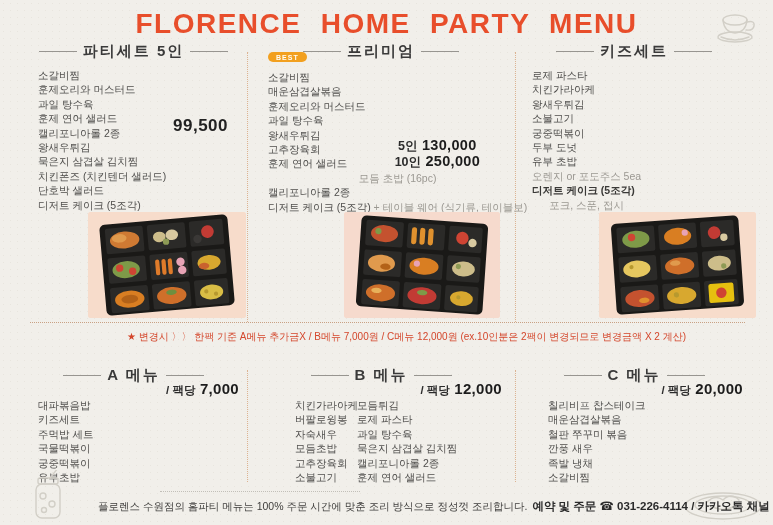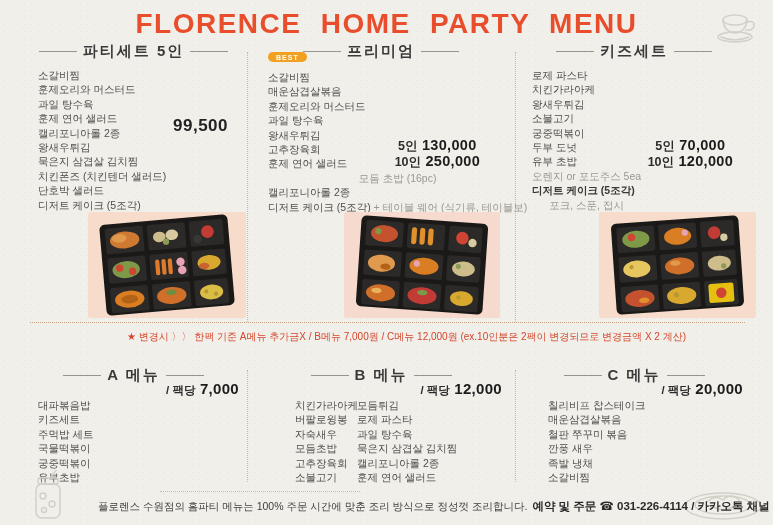--- a/index.html
+++ b/index.html
@@ -165,30 +165,20 @@
         <div class="menu-item">치킨가라아케</div>
         <div class="menu-item">왕새우튀김</div>
         <div class="menu-item">소불고기</div>
         <div class="menu-item">궁중떡볶이</div>
         <div class="menu-item">두부 도넛</div>
         <div class="menu-item">유부 초밥</div>
         <div class="menu-item muted">오렌지 or 포도주스 5ea</div>
         <div class="menu-item bold">디저트 케이크 (5조각)</div>
         <div class="menu-item muted">포크, 스푼, 접시</div>
       </div>
-    <div class="price-rows">
-      <div class="price-row">
-        <span class="plabel">5인</span>
-        <span class="pnum">70,000</span>
-      </div>
-      <div class="price-row">
-        <span class="plabel">10인</span>
-        <span class="pnum">120,000</span>
-      </div>
-    </div>
   </section>
 
   <div class="photo ph1">
     <svg viewBox="0 0 150 100" preserveAspectRatio="none">
       <rect width="150" height="100" fill="#f7dccb"></rect>
       <g transform="rotate(-5 75 50)">
         <rect x="14" y="7" width="122" height="86" rx="5" fill="#1a1917"></rect>
         <rect x="19" y="11" width="36" height="24" rx="2" fill="#2b2a28"></rect>
         <rect x="59" y="11" width="36" height="24" rx="2" fill="#2b2a28"></rect>
         <rect x="99" y="11" width="32" height="24" rx="2" fill="#2b2a28"></rect>

